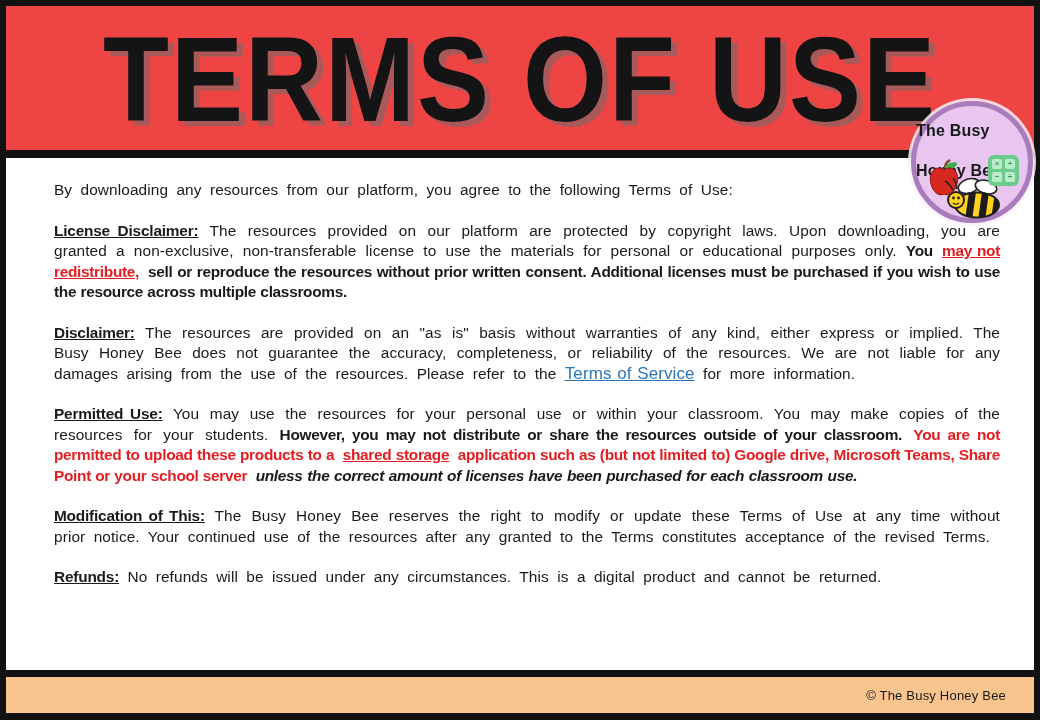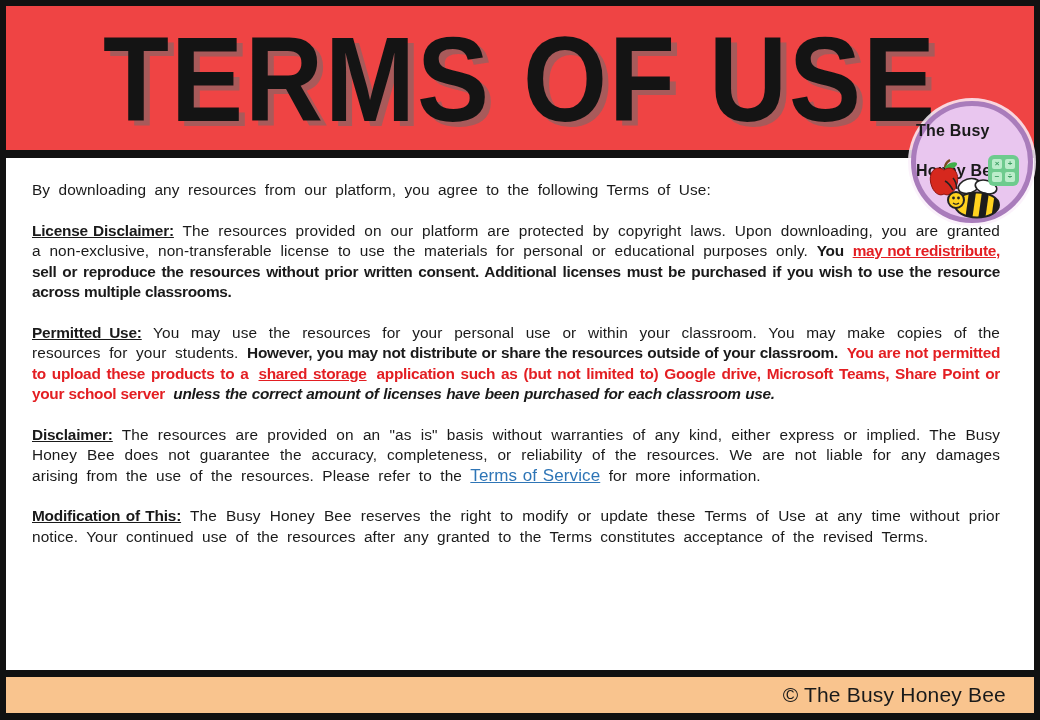--- a/index.html
+++ b/index.html
@@ -11,38 +11,38 @@
     background:#ef4444; display:flex; align-items:center; justify-content:center;
   }
   .title{
     font-weight:800; font-size:108px; letter-spacing:2px; color:#141414;
     transform:scaleY(1.12); white-space:nowrap;
     text-shadow:6px 5px 0 rgba(110,110,110,0.55);
   }
 
   .content{
     position:absolute; left:6px; top:158px; width:1028px; height:512px;
-    background:#ffffff; padding:22px 34px 0 26px;
+    background:#ffffff; padding:22px 34px 0 48px;
   }
   .para{
     font-size:15.4px; line-height:20.5px; color:#1a1a1a;
     text-align:justify; word-spacing:0.26em; letter-spacing:0.1px;
     margin-bottom:20px;
   }
   .h   { font-weight:bold; text-decoration:underline; word-spacing:0.04em; letter-spacing:-0.2px; }
   .b   { font-weight:bold; word-spacing:0.02em; letter-spacing:-0.3px; }
   .bi  { font-weight:bold; font-style:italic; word-spacing:0.04em; letter-spacing:-0.3px; }
   .red { color:#E31E22; font-weight:bold; word-spacing:0.02em; letter-spacing:-0.3px; }
   .redu{ color:#E31E22; font-weight:bold; text-decoration:underline; word-spacing:0.02em; letter-spacing:-0.3px; }
   .link{ color:#2E75B6; text-decoration:underline; font-size:17px; cursor:pointer; word-spacing:0.05em; }
 
   .footer{
     position:absolute; left:6px; top:677px; width:1028px; height:36px;
     background:#F9C48E; display:flex; align-items:center; justify-content:flex-end;
-    padding-right:28px; font-size:21px; color:#1a1a1a; letter-spacing:0.2px;
+    padding-right:28px; font-size:13px; color:#1a1a1a; letter-spacing:0.2px;
   }
 
   .logo{
     position:absolute; left:911px; top:101px; width:122px; height:122px;
     background:#E9C6EF; border:5px solid #A97CBB; border-radius:50%;
     box-shadow:0 0 0 3px rgba(250,240,250,0.85); z-index:5; text-align:left;
   }
   .logo-line{ font-weight:bold; font-size:16px; color:#1a1a1a; line-height:19px; letter-spacing:0.2px;margin-top:21px; }
   .logo-line.l1{ margin-top:15px; }
   .apple-svg{ position:absolute; left:11px; top:53px; }
@@ -110,40 +110,44 @@
 
   <p class="para">
     <span class="h">License Disclaimer:</span>
     <span>The resources provided on our platform are protected by copyright laws. Upon downloading, you are granted a non-exclusive, non-transferable license to use the materials for personal or educational purposes only.</span>
     <span class="b">You</span>
     <span class="redu">may not redistribute,</span>
     <span class="b">sell or reproduce the resources without prior written consent. Additional licenses must be purchased if you wish to use the resource across multiple classrooms.</span>
   </p>
 
   <p class="para">
+    <span class="h">Disclaimer:</span>
+    <span>The resources are provided on an "as is" basis without warranties of any kind, either express or implied. The Busy Honey Bee does not guarantee the accuracy, completeness, or reliability of the resources. We are not liable for any damages arising from the use of the resources. Please refer to the</span>
+    <a class="link">Terms of Service</a>
+    <span>for more information.</span>
+  </p>
+
+  <p class="para">
     <span class="h">Permitted Use:</span>
     <span>You may use the resources for your personal use or within your classroom. You may make copies of the resources for your students.</span>
     <span class="b">However, you may not distribute or share the resources outside of your classroom.</span>
     <span class="red">You are not permitted to upload these products to a</span>
     <span class="redu">shared storage</span>
     <span class="red">application such as (but not limited to) Google drive, Microsoft Teams, Share Point or your school server</span>
     <span class="bi">unless the correct amount of licenses have been purchased for each classroom use.</span>
   </p>
 
   <p class="para">
-    <span class="h">Disclaimer:</span>
-    <span>The resources are provided on an "as is" basis without warranties of any kind, either express or implied. The Busy Honey Bee does not guarantee the accuracy, completeness, or reliability of the resources. We are not liable for any damages arising from the use of the resources. Please refer to the</span>
-    <a class="link">Terms of Service</a>
-    <span>for more information.</span>
-  </p>
-
-  <p class="para">
     <span class="h">Modification of This:</span>
     <span>The Busy Honey Bee reserves the right to modify or update these Terms of Use at any time without prior notice. Your continued use of the resources after any granted to the Terms constitutes acceptance of the revised Terms.</span>
   </p>
 
+  <p class="para">
+    <span class="h">Refunds:</span>
+    <span>No refunds will be issued under any circumstances. This is a digital product and cannot be returned.</span>
+  </p>
 
 
 </div>
 
 <div class="footer">
   <span>© The Busy Honey Bee</span>
 </div>
 
 </body></html>

